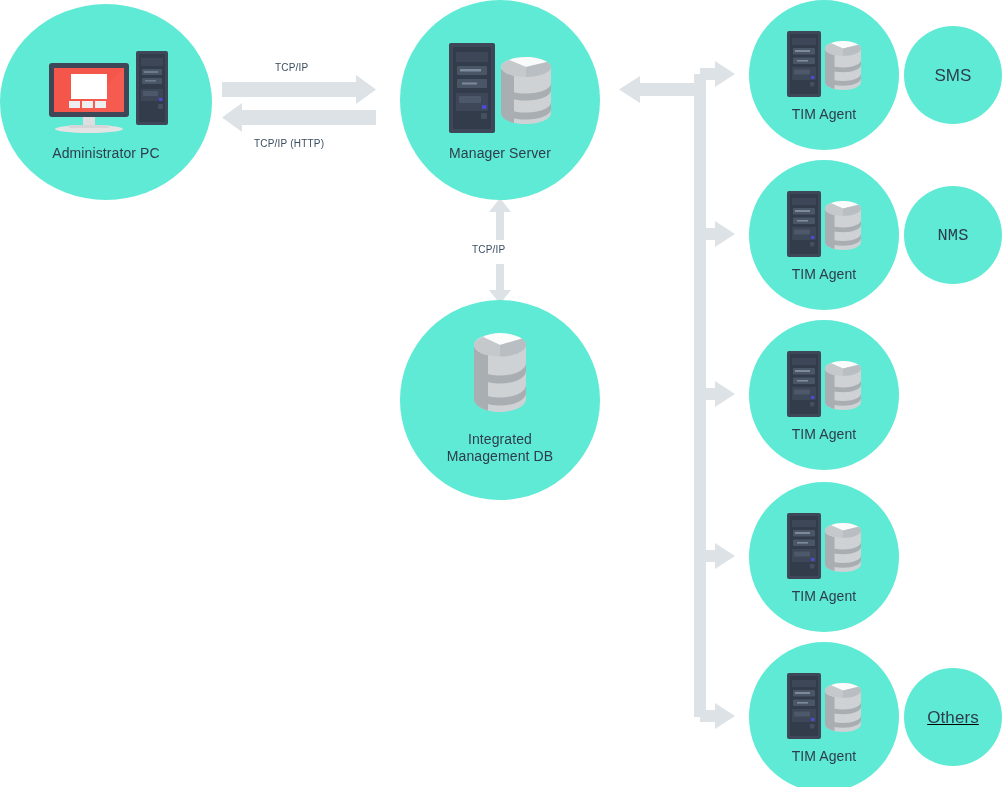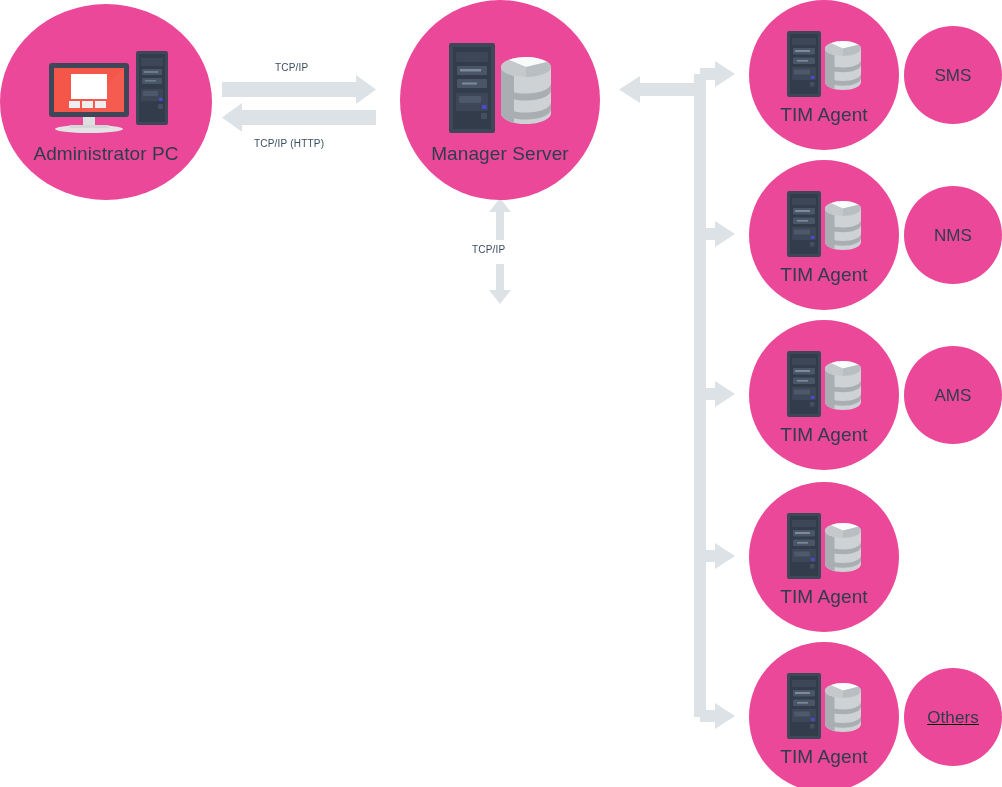--- a/index.html
+++ b/index.html
@@ -14,35 +14,35 @@
   #canvas {
     position: relative;
     width: 1002px;
     height: 787px;
     background: #ffffff;
     overflow: hidden;
   }
   .node {
     position: absolute;
     border-radius: 50%;
-    background: #ec4899;
+    background: #5eead4;
     display: flex;
     flex-direction: column;
     align-items: center;
     justify-content: center;
     box-sizing: border-box;
   }
   .node-icon {
     display: block;
     line-height: 0;
   }
   .node-label {
     text-align: center;
     color: #2e3d4d;
-    font-size: 19px;
+    font-size: 14px;
     line-height: 17px;
     letter-spacing: 0.1px;
     white-space: pre-line;
   }
   .node-label.big {
     font-size: 17px;
   }
   .conn-label {
     position: absolute;
     color: #3a4d60;
@@ -177,20 +177,38 @@
 
           <path d="M0,26 C0,32 11,36.5 25,36.5 C39,36.5 50,32 50,26 L50,33 C50,39 39,43.5 25,43.5 C11,43.5 0,39 0,33 Z" fill="#a9aeb2"></path>
 
           <path d="M0,45 C0,51 11,55.5 25,55.5 C39,55.5 50,51 50,45 L50,52 C50,58 39,62.5 25,62.5 C11,62.5 0,58 0,52 Z" fill="#a9aeb2"></path>
         </g>
       </svg>
     </span>
     <span class="node-label" style="margin-top:10px;">Manager Server</span>
   </div>
 
+  <div class="node" style="left:400px; top:300px; width:200px; height:200px;">
+    <span class="node-icon" style="margin-top:-6px;">
+      <svg width="62" height="90" viewBox="0 0 62 90" xmlns="http://www.w3.org/2000/svg">
+        <g transform="translate(5,4)">
+          <path d="M0,12 L0,66 C0,73 11.6,79 26,79 C40.4,79 52,73 52,66 L52,12 Z" fill="#cfd2d4"></path>
+          <path d="M0,12 L0,66 C0,71 5.5,75.5 14,77.5 L14,16 Z" fill="#a9aeb2"></path>
+          <ellipse cx="26" cy="12" rx="26" ry="11.5" fill="#d8dadc"></ellipse>
+          <path d="M26,12 L9,4 C13.8,1.4 19.7,0 26,0 C34.5,0 42.6,2.2 48,5.6 Z" fill="#ffffff" opacity="0.9"></path>
+          <path d="M26,12 L48,5.6 C50.6,7.3 52,9.5 52,12 C52,18.4 40.4,23.5 26,23.5 Z" fill="#b9bec2"></path>
+          <path d="M26,12 L9,4 C3.4,6.4 0,9.1 0,12 C0,18.4 11.6,23.5 26,23.5 Z" fill="#c5c9cc"></path>
+          <path d="M0,30 C0,37 11.6,42.5 26,42.5 C40.4,42.5 52,37 52,30 L52,38 C52,45 40.4,50.5 26,50.5 C11.6,50.5 0,45 0,38 Z" fill="#a9aeb2"></path>
+          <path d="M0,52 C0,59 11.6,64.5 26,64.5 C40.4,64.5 52,59 52,52 L52,60 C52,67 40.4,72.5 26,72.5 C11.6,72.5 0,67 0,60 Z" fill="#a9aeb2"></path>
+        </g>
+      </svg>
+    </span>
+    <span class="node-label" style="margin-top:12px;">Integrated
+Management DB</span>
+  </div>
 
   <div class="node" style="left:749px; top:0px; width:150px; height:150px;">
     <span class="node-icon">
       <svg width="80" height="70" viewBox="0 0 80 70" xmlns="http://www.w3.org/2000/svg">
         <rect x="3" y="3" width="34" height="66" rx="2" fill="#3d4757"></rect>
         <rect x="6" y="6" width="28" height="60" fill="#333c4a"></rect>
         <rect x="8" y="10" width="24" height="7" rx="1" fill="#3d4757"></rect>
         <rect x="9" y="20" width="22" height="6.5" rx="1" fill="#4a5566"></rect>
         <rect x="11" y="22" width="15" height="2" fill="#7c8b9c"></rect>
         <rect x="9" y="29.5" width="22" height="6.5" rx="1" fill="#4a5566"></rect>
@@ -327,27 +345,24 @@
         </g>
       </svg>
     </span>
     <span class="node-label" style="margin-top:8px;">TIM Agent</span>
   </div>
 
   <div class="node" style="left:904px; top:26px; width:98px; height:98px;">
     <span class="node-label big">SMS</span>
   </div>
 
-  <div class="node" style="left:904px; top:186px; width:98px; height:98px;">
+  <div class="node" style="left:904px; top:186px; width:98px; height:98px;font-family:Liberation Mono, monospace;">
     <span class="node-label big">NMS</span>
   </div>
 
-  <div class="node" style="left:904px; top:346px; width:98px; height:98px;">
-    <span class="node-label big">AMS</span>
-  </div>
 
 
   <div class="node" style="left:904px; top:668px; width:98px; height:98px;text-decoration:underline;">
     <span class="node-label big">Others</span>
   </div>
 
   <div class="conn-label" style="left:275px; top:62px;">TCP/IP</div>
 
   <div class="conn-label" style="left:254px; top:129px;margin-top:9px;">TCP/IP (HTTP)</div>
 

